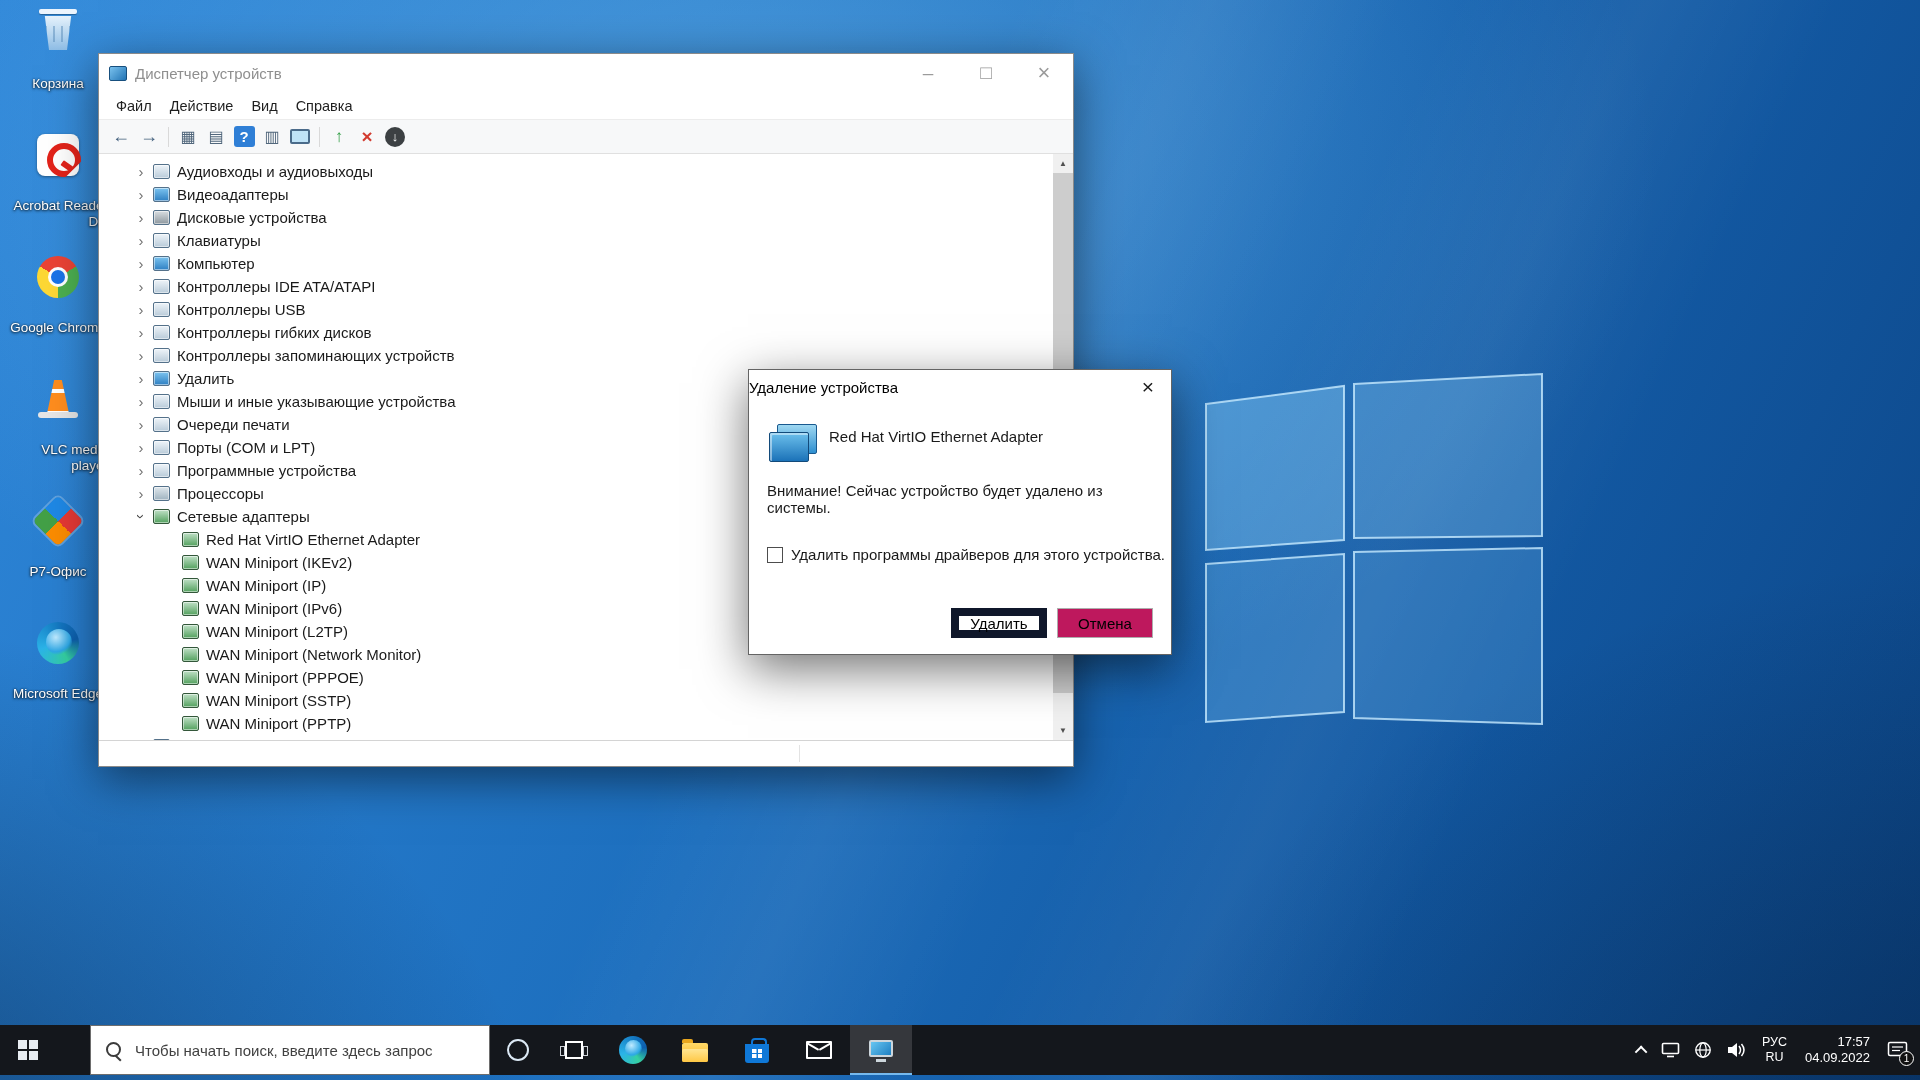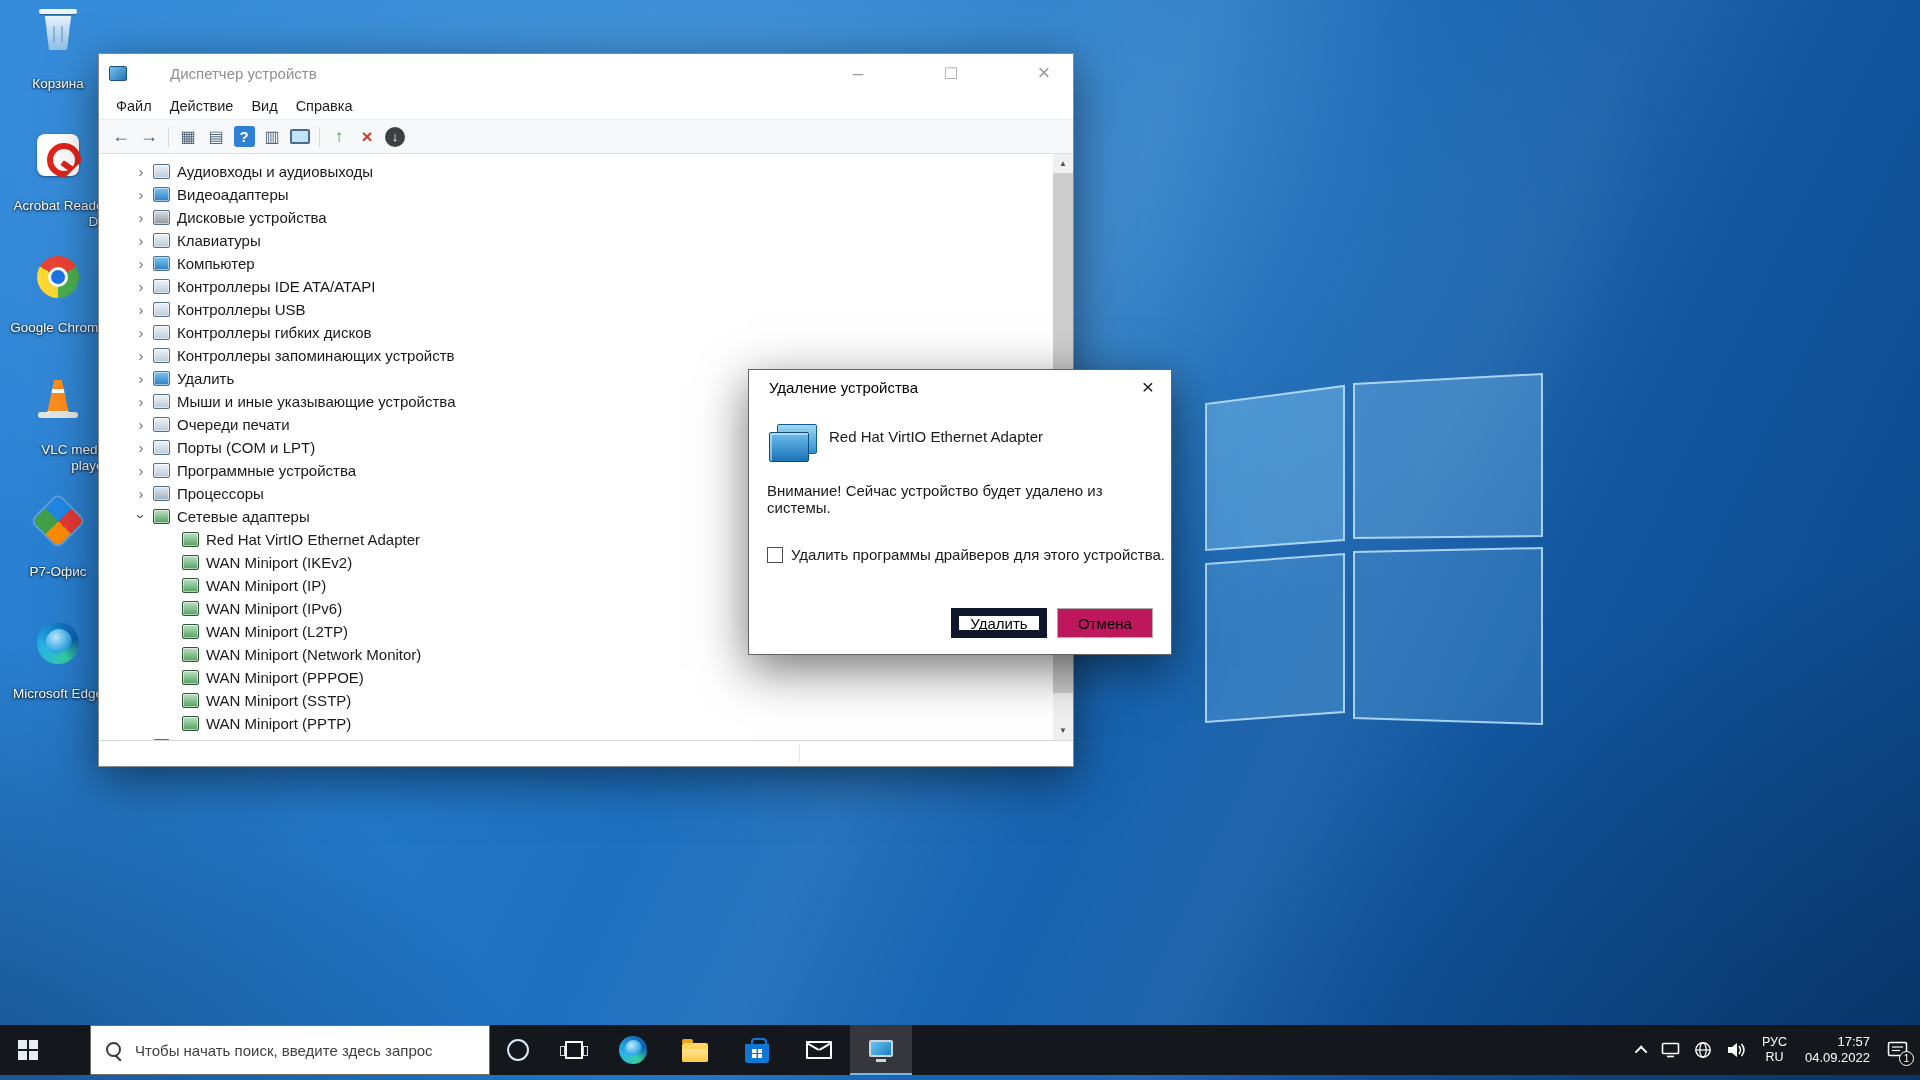--- a/index.html
+++ b/index.html
@@ -62,21 +62,21 @@
 
   .icon-edge { width:42px; height:42px; border-radius:50%; position:relative; overflow:hidden;
     background:conic-gradient(from 150deg, #35d0a0, #2bb3e8 28%, #1273be 62%, #0d5fae 80%, #35d0a0);
   }
   .icon-edge::before { content:""; position:absolute; left:9px; top:7px; width:26px; height:26px;
     border-radius:50%; background:radial-gradient(circle at 38% 32%, #bfeaff, #2ea8e6 60%, rgba(0,0,0,0) 75%); }
 
   
   .dm-window { position:absolute; left:98px; top:53px; width:976px; height:714px; background:#fff;
     border:1px solid #8a8a8a; box-shadow:0 12px 44px rgba(0,0,0,.5); z-index:20; }
-  .dm-titlebar { height:38px; display:flex; align-items:center; background:#fff;gap:35px; }
+  .dm-titlebar { height:38px; display:flex; align-items:center; background:#fff; }
   .dm-title-icon { width:18px; height:15px; margin:0 8px 0 10px; border-radius:2px;
     background:linear-gradient(135deg,#7ac2ee,#2173b4); border:1px solid #174f7e; }
   .dm-title { font-size:15px; color:#8f8f8f; flex:1; }
   .wc-btn { width:58px; height:38px; display:flex; align-items:center; justify-content:center;
     color:#9b9b9b; font-size:19px; }
   .wc-btn.close { font-size:22px; }
   .dm-menubar { height:27px; display:flex; align-items:center; padding-left:8px; background:#fff; }
   .dm-menu-item { font-size:14.5px; color:#1f1f1f; padding:0 9px; }
   .dm-toolbar { height:35px; display:flex; align-items:center; padding-left:8px;
     background:#f7f8f9; border-top:1px solid #ececec; border-bottom:1px solid #e0e0e0; }
@@ -115,21 +115,21 @@
   .sb-thumb { position:absolute; left:0; top:19px; width:20px; height:520px; background:#cdcdcd; }
 
   .dm-statusbar { position:absolute; left:0; right:0; bottom:0; height:26px; background:#fff;
     border-top:1px solid #d4d4d4; }
   .dm-status-sep { position:absolute; left:700px; top:4px; bottom:4px; width:1px; background:#e3e3e3; }
 
   
   .dialog { position:absolute; left:748px; top:369px; width:424px; height:286px; background:#fff;
     border:1px solid #646464; box-shadow:0 14px 46px rgba(0,0,0,.55); z-index:30; }
   .dlg-titlebar { height:34px; display:flex; align-items:center; }
-  .dlg-title { font-size:15px; color:#000; padding-left:20px; flex:1; }
+  .dlg-title { font-size:15px; color:#000; padding-left:0; flex:1; }
   .dlg-close { width:46px; height:34px; display:flex; align-items:center; justify-content:center;
     font-size:21px; color:#1a1a1a; }
   .dlg-icon { position:absolute; left:20px; top:54px; width:48px; height:38px; }
   .dlg-icon::before { content:""; position:absolute; right:0; top:0; width:38px; height:28px;
     background:linear-gradient(180deg,#9fd8f2,#2e8fd0); border:1px solid #19598f; border-radius:2px; }
   .dlg-icon::after { content:""; position:absolute; left:0; bottom:0; width:38px; height:28px;
     background:linear-gradient(180deg,#6cc0ec,#1b72b8); border:1px solid #124a7a; border-radius:2px;
     box-shadow:inset 2px 2px 0 rgba(255,255,255,.45); }
   .dlg-device { position:absolute; left:80px; top:58px; font-size:15px; color:#1a1a1a; }
   .dlg-warning { position:absolute; left:18px; top:112px; right:14px; font-size:15px; color:#1a1a1a; }

